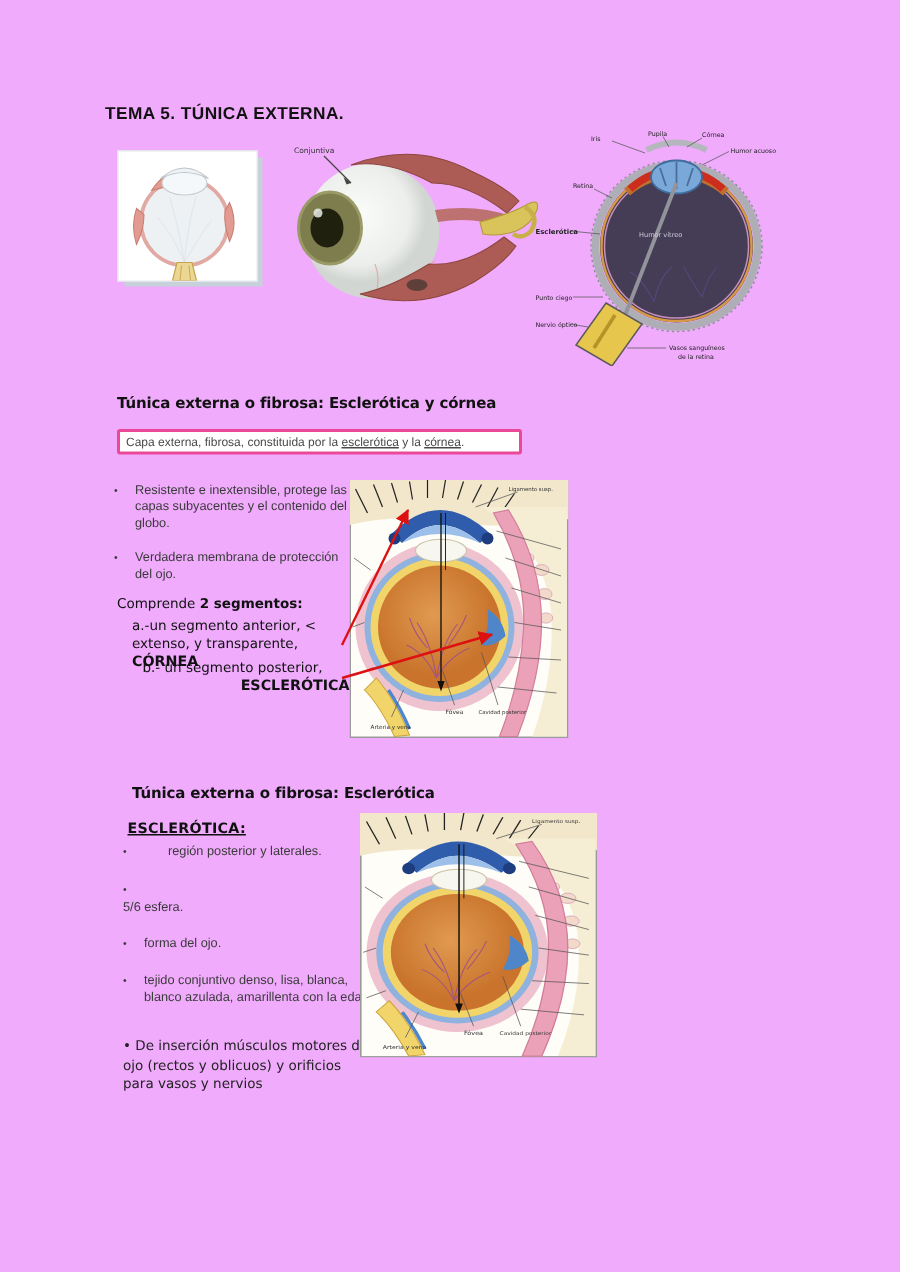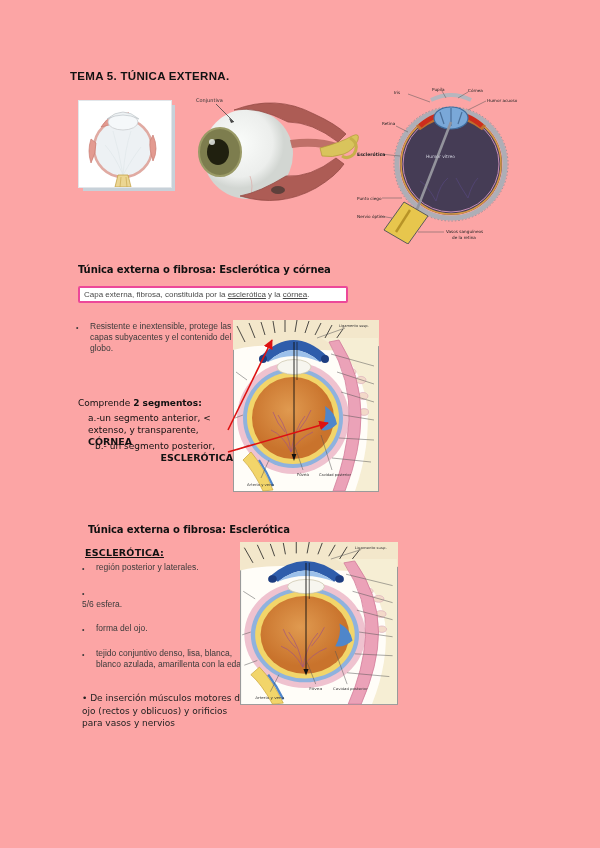--- a/index.html
+++ b/index.html
@@ -1,16 +1,16 @@
 <!DOCTYPE html>
 <html><head>
 <meta charset="utf-8">
 <style>
   html,body{margin:0;padding:0;background:#888;}
-  .page{position:relative;width:600px;height:848px;background:#fca5a5;margin:0 auto;
+  .page{position:relative;width:600px;height:848px;background:#f0abfc;margin:0 auto;
         font-family:"Liberation Sans",sans-serif;overflow:hidden;}
   .abs{position:absolute;}
   .doc-title{font-family:"Liberation Sans",sans-serif;font-weight:bold;font-size:11.5px;
              color:#111;letter-spacing:.3px;}
   .comic{font-family:"DejaVu Sans",sans-serif;}
   .h1{font-weight:bold;font-size:10px;color:#111;white-space:nowrap;letter-spacing:-.1px;}
   .pinkbox{border:2px solid #ec4899;border-radius:2px;font-size:8px;color:#4a4a4a;
            padding:2px 4px;white-space:nowrap;background:#fff;}
   .pinkbox u{text-decoration:underline;}
   .bullets{font-size:8.5px;color:#3a3a3a;line-height:11px;}
@@ -123,20 +123,24 @@
   <div class="abs comic h1" style="left:78px;top:264px;">Túnica externa o fibrosa: Esclerótica y córnea</div>
 
   <div class="abs pinkbox" style="left:78px;top:286px;width:258px;">
     <span>Capa externa, fibrosa, constituida por la </span><u>esclerótica</u><span> y la </span><u>córnea</u><span>.</span>
   </div>
 
   <div class="abs bullets" style="left:76px;top:321px;width:158px;">
     <div class="b-item">
       <span class="b-dot">•</span>
       <span class="b-txt">Resistente e inextensible, protege las capas subyacentes y el contenido del globo.</span>
+    </div>
+    <div class="b-item">
+      <span class="b-dot">•</span>
+      <span class="b-txt">Verdadera membrana de protección del ojo.</span>
     </div>
   </div>
 
   <div class="abs comic seg" style="left:78px;top:397px;">
     <span>Comprende </span><b>2 segmentos:</b>
   </div>
 
   <div class="abs comic seg" style="left:88px;top:412px;width:152px;">
     <span>a.-un segmento anterior, &lt; extenso, y transparente, </span><b style="font-size:9.5px">CÓRNEA</b>
   </div>
@@ -227,21 +231,21 @@
     </defs>
     <line x1="33" y1="100" x2="77" y2="10" stroke="#dd1111" stroke-width="1.6" marker-end="url(#arrR)"></line>
     <line x1="33" y1="122" x2="133" y2="93" stroke="#dd1111" stroke-width="1.6" marker-end="url(#arrR)"></line>
   </svg>
 
   <div class="abs comic h1" style="left:88px;top:524px;text-align:right;">Túnica externa o fibrosa: Esclerótica</div>
 
   <div class="abs comic sub-h" style="left:85px;top:547px;">ESCLERÓTICA:</div>
 
   <div class="abs bullets" style="left:82px;top:562px;width:170px;">
-    <div class="b-item" style="margin-bottom:13px;">
+    <div class="b-item" style="margin-bottom:13px;gap:16px;">
       <span class="b-dot">•</span>
       <span class="b-txt">región posterior y laterales.</span>
     </div>
     <div class="b-item" style="margin-bottom:13px;flex-direction:column;">
       <span class="b-dot">•</span>
       <span class="b-txt">5/6 esfera.</span>
     </div>
     <div class="b-item" style="margin-bottom:13px;">
       <span class="b-dot">•</span>
       <span class="b-txt">forma del ojo.</span>

